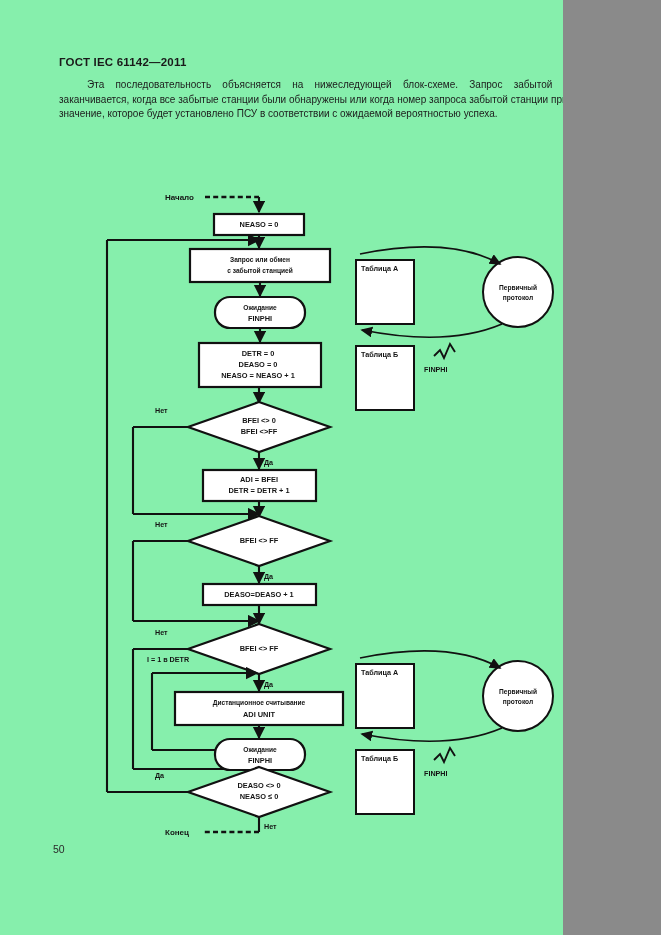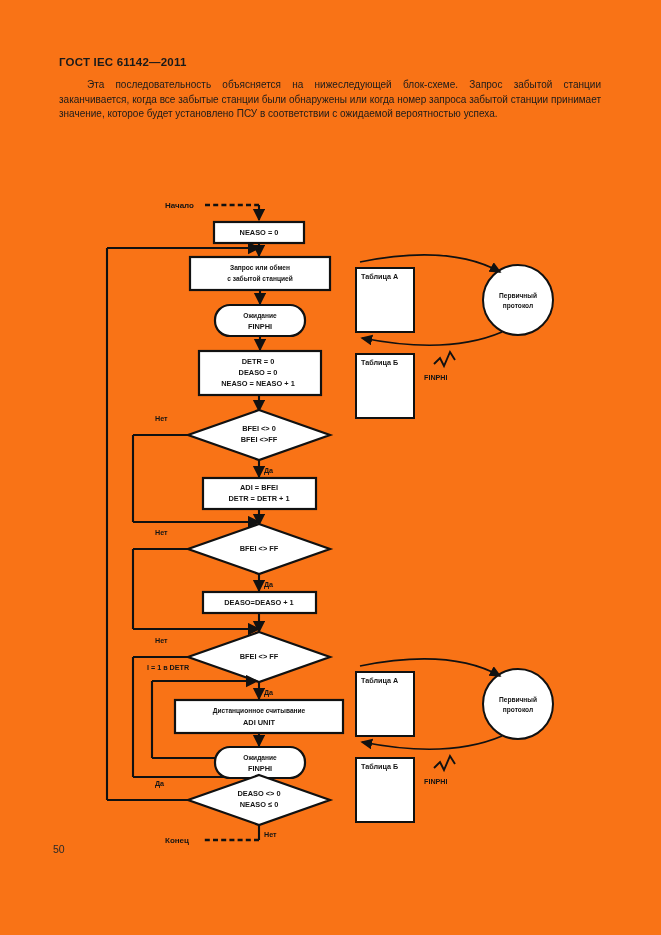--- a/index.html
+++ b/index.html
@@ -1,41 +1,41 @@
 <!DOCTYPE html>
 <html><head>
 <meta charset="utf-8">
 <style>
   html,body{margin:0;padding:0;background:#8a8a8a;}
   body{font-family:"Liberation Sans",sans-serif;}
   .page{
     position:relative;
-    width:661px;height:935px;
-    background:#f97316;
+    width:563px;height:935px;
+    background:#86efac;
     overflow:hidden;
     box-sizing:border-box;
   }
   .doc-header{
     position:absolute;left:59px;top:56px;
     font-size:11.5px;font-weight:bold;color:#1a1a1a;
     letter-spacing:.2px;white-space:nowrap;
   }
   .body-text{
     position:absolute;left:59px;top:78px;width:542px;
     font-size:10px;line-height:14.6px;color:#1b1b1b;
     text-align:justify;
   }
   .body-text p{margin:0;text-indent:28px;}
   .page-num{
     position:absolute;left:53px;top:843px;
     font-size:10.5px;color:#2a2a2a;
   }
   
   .flow{
-    position:absolute;left:0px;top:192px;
+    position:absolute;left:0px;top:184px;
     width:661px;height:660px;
   }
   .flow svg{display:block;}
   .fc-text{
     font-family:"Liberation Sans",sans-serif;
     font-size:7.4px;font-weight:bold;fill:#141414;
     text-anchor:middle;dominant-baseline:middle;
   }
   .fc-text.sm{font-size:6.6px;}
   .fc-label{

